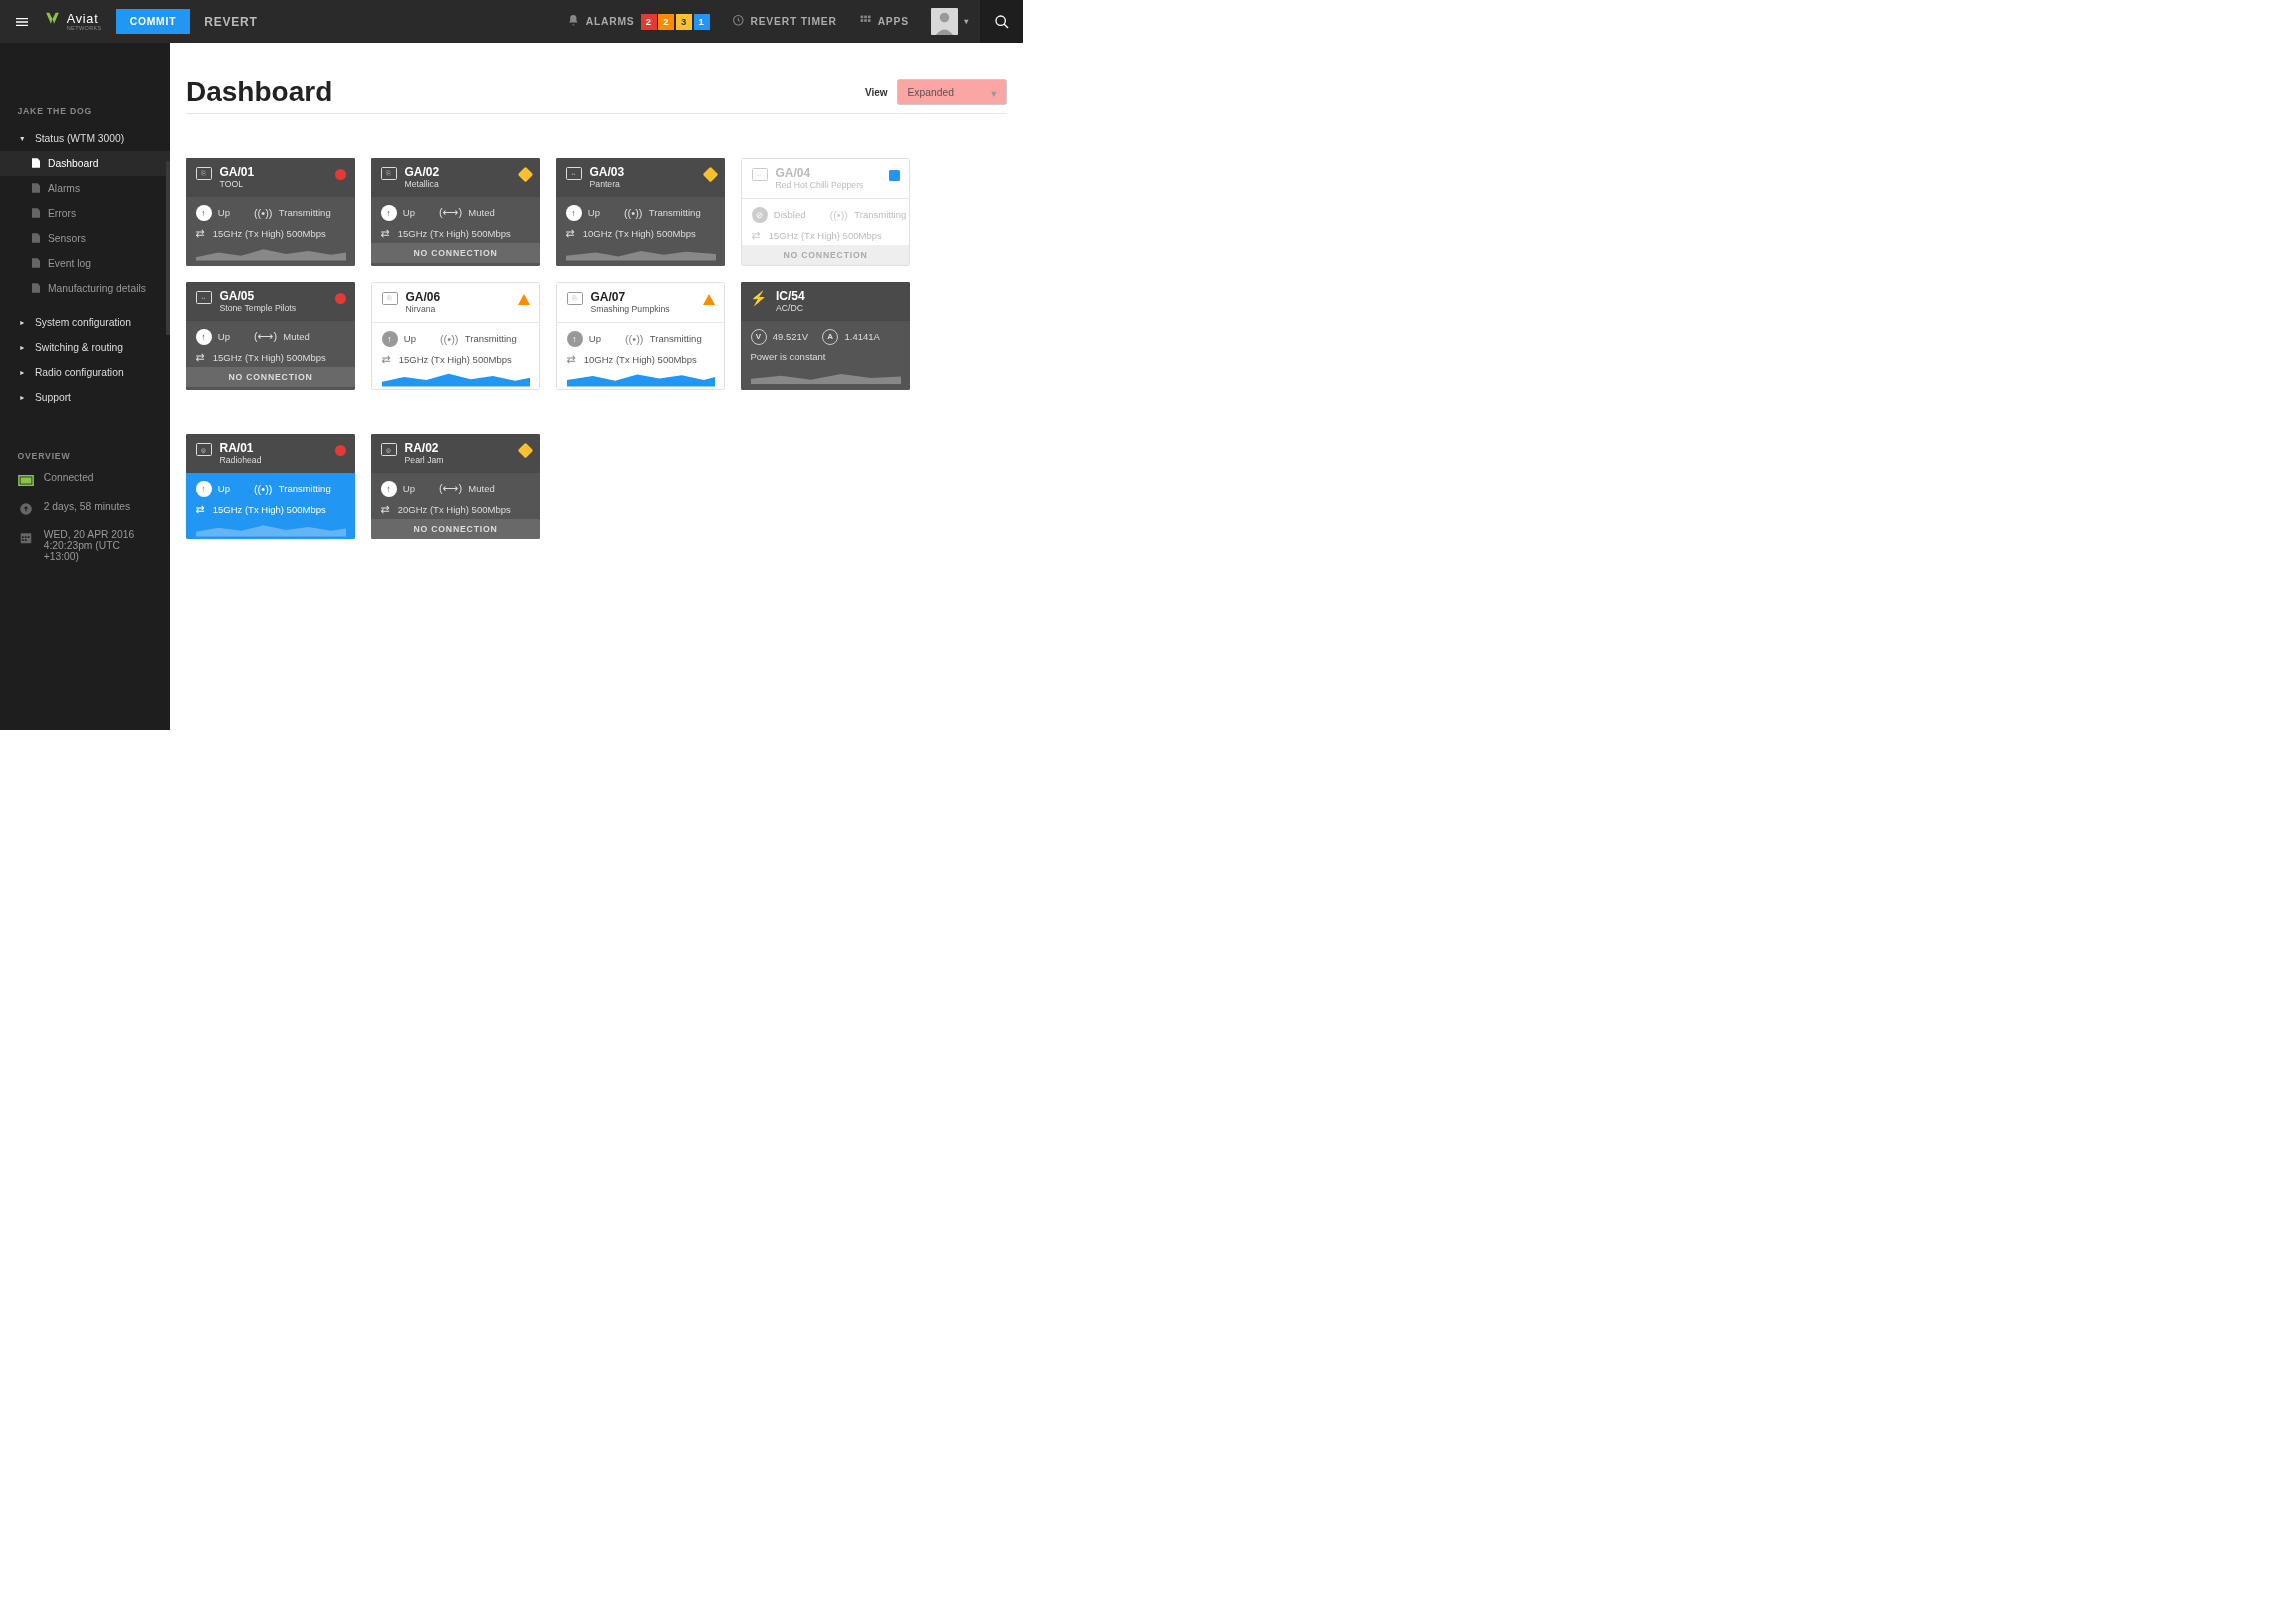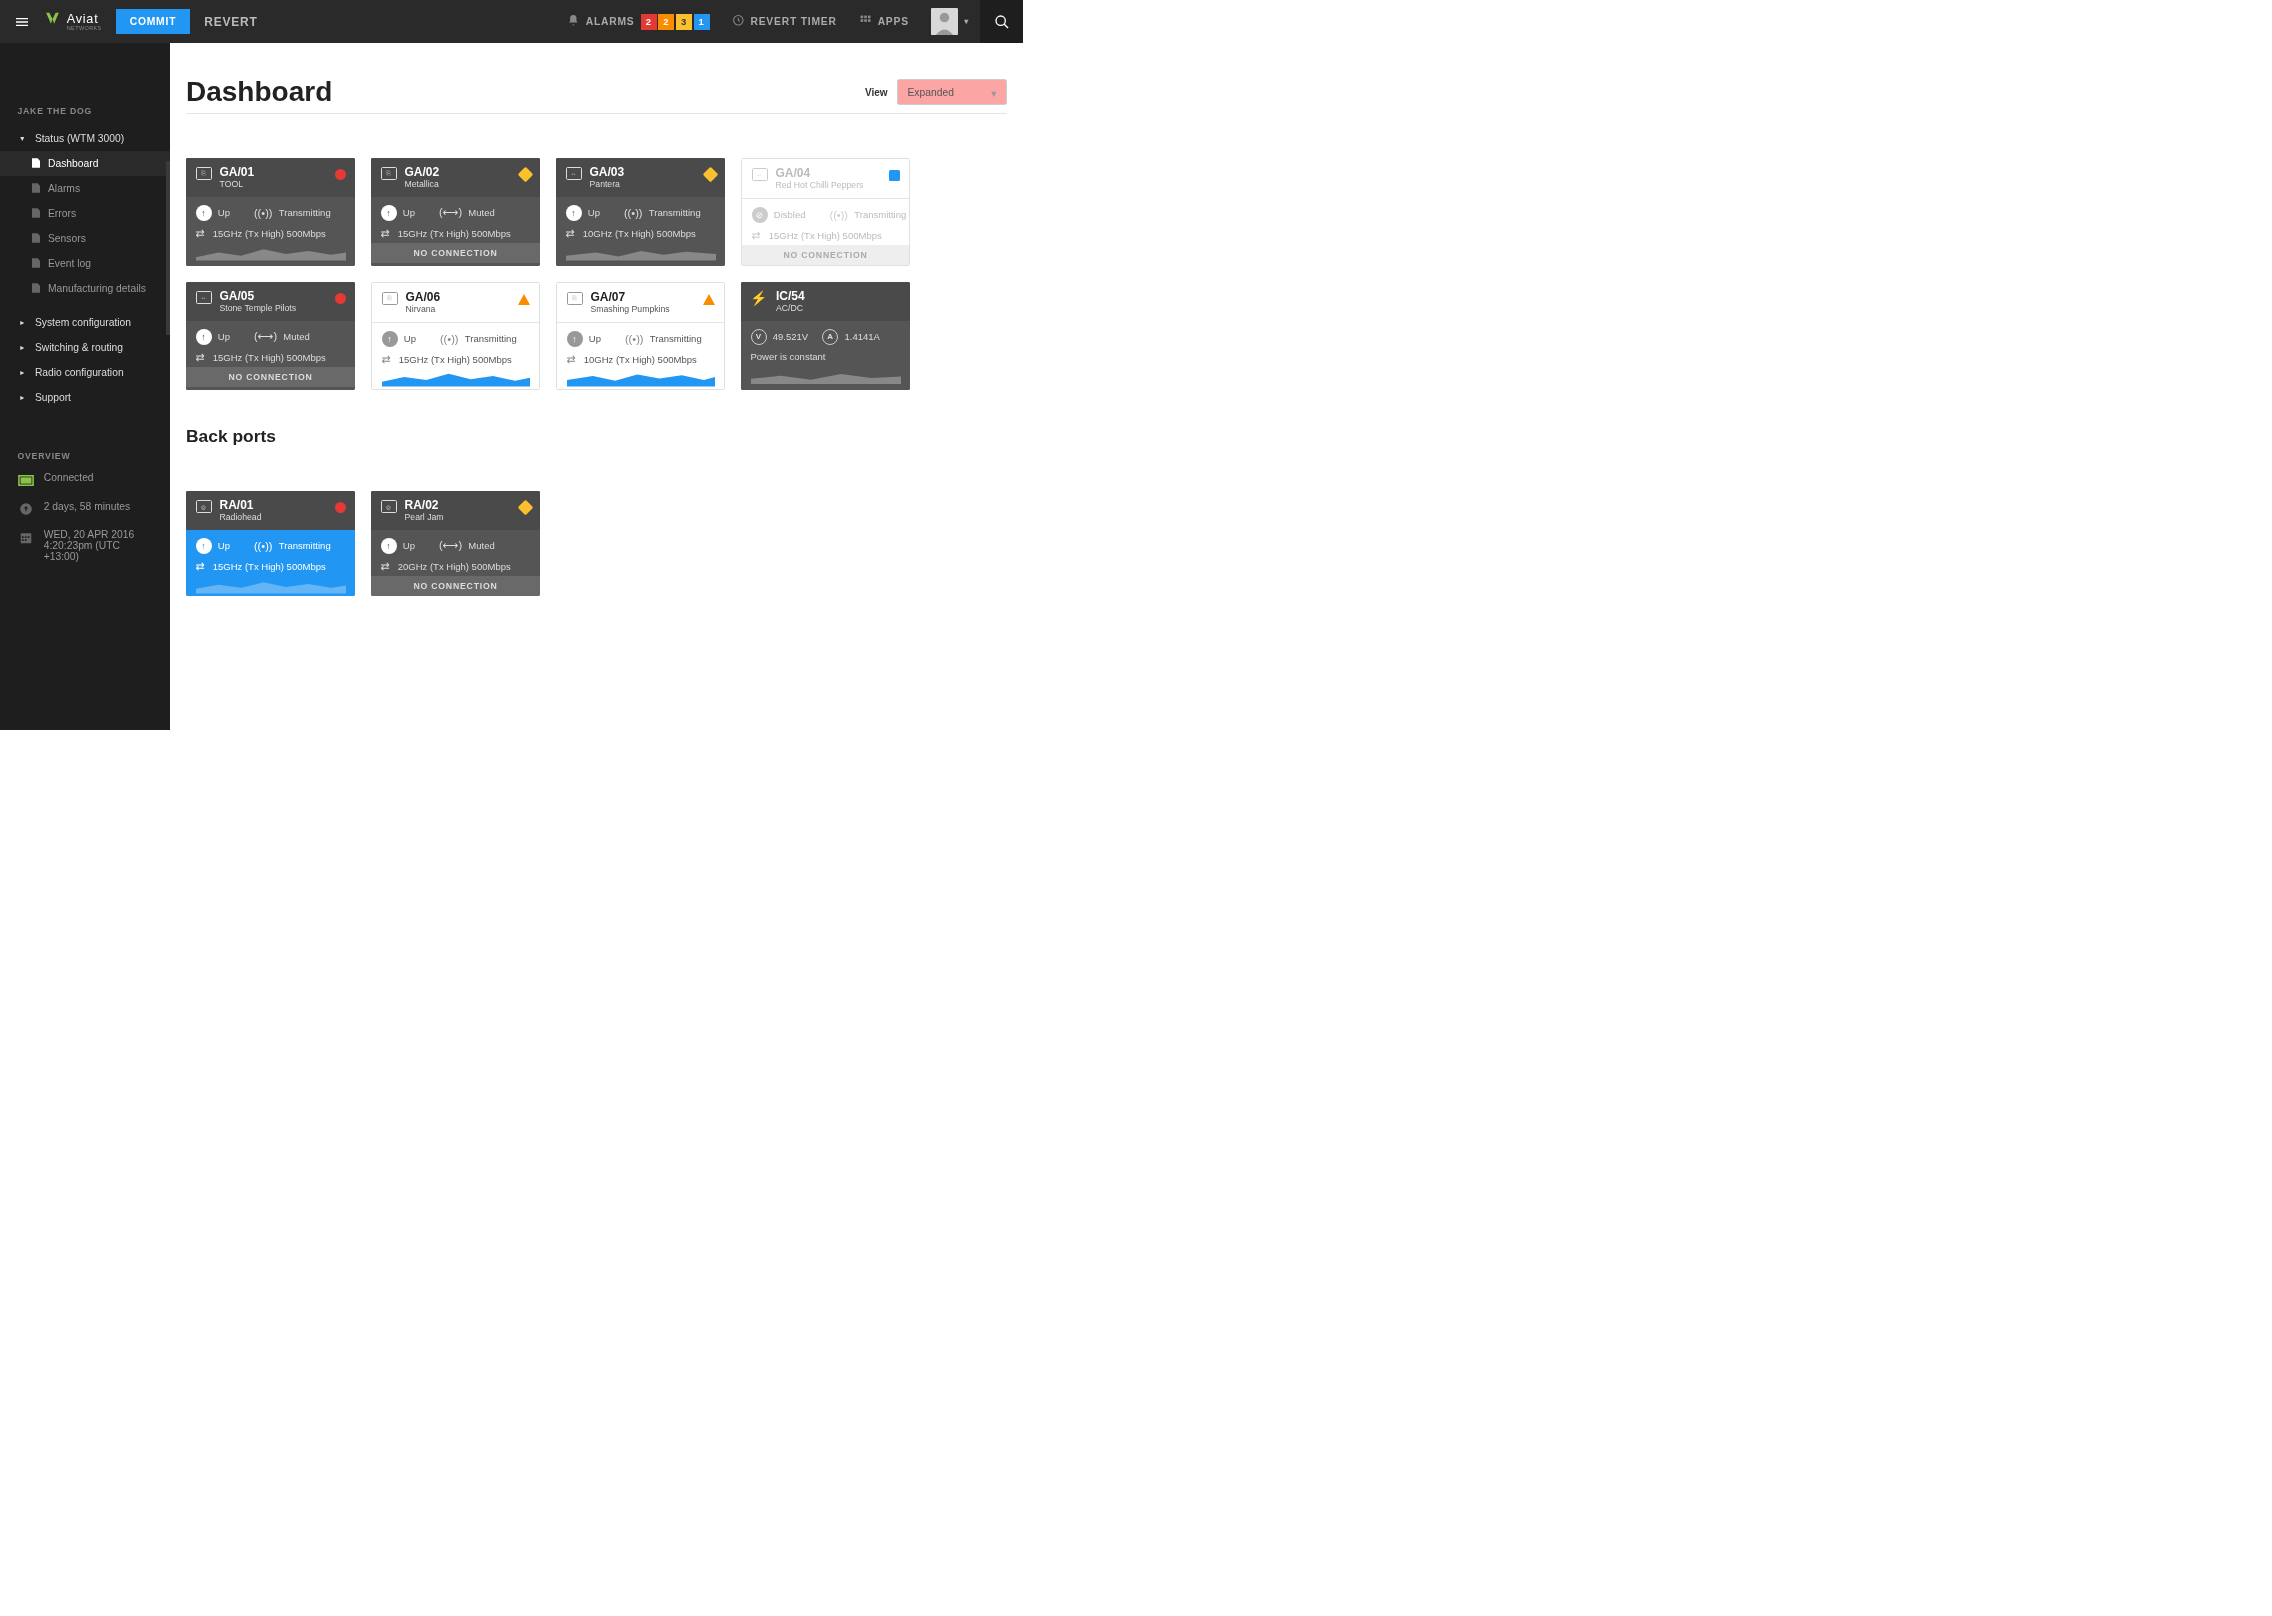--- a/index.html
+++ b/index.html
@@ -490,21 +490,20 @@
               </div>
           </div>
           <div style="margin-bottom:4.7px">Power is constant</div>
           <svg class="spark" viewBox="0 0 200 22" preserveAspectRatio="none">
               <path d="M0 15 L40 11 L80 16 L120 9 L160 14 L200 12 L200 22 L0 22 Z" fill="#888"></path>
             </svg>
         </div>
       </div>
     </div>
 
-    <h2 class="section-title">Back ports</h2>
     <div class="cards">
 
       <div class="card blue">
         <div class="card-head" style="color:#ddd">
           <span class="port-icon">◎</span>
           <div>
               <div class="card-title">RA/01</div>
               <div class="card-sub">Radiohead</div>
             </div>
           <span class="status-dot circle-red"></span>

